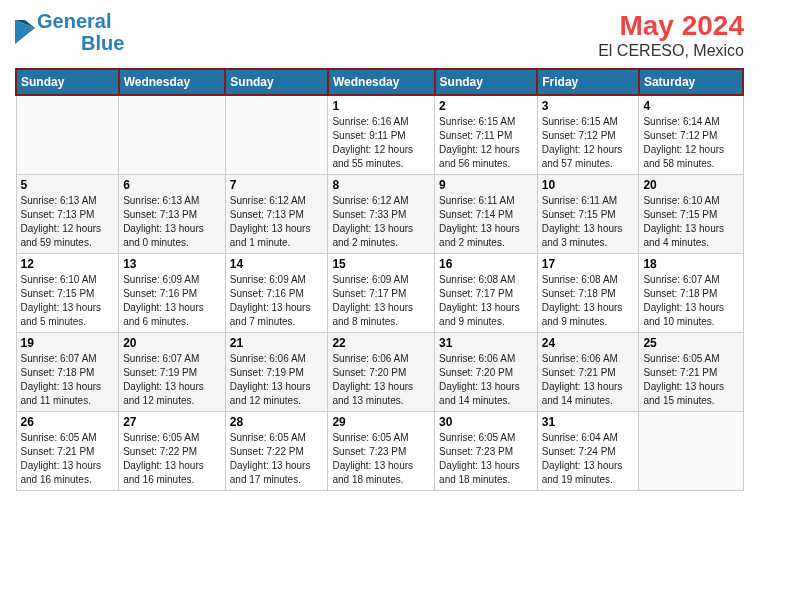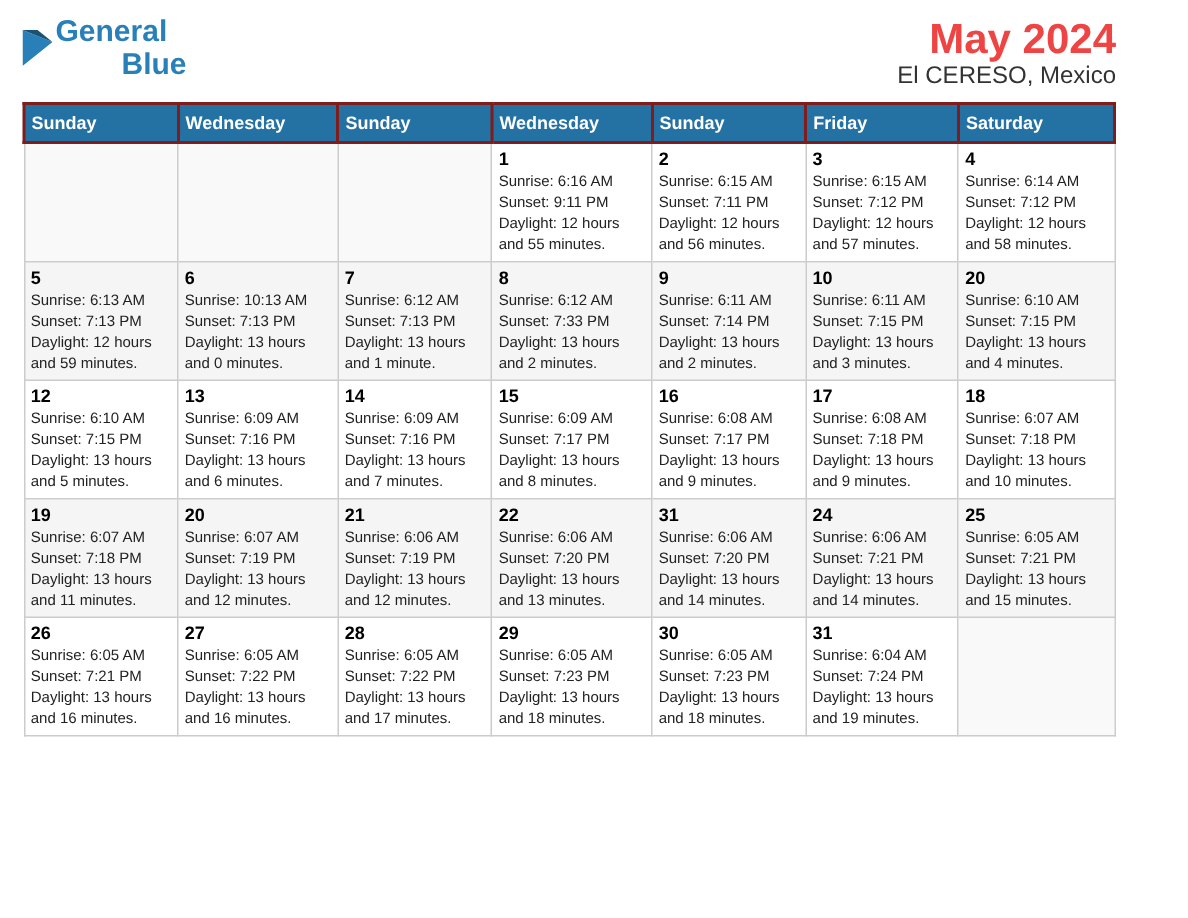--- a/index.html
+++ b/index.html
@@ -159,21 +159,21 @@
         <tr>
           <td>
             <span class="day-number">5</span>
             <div class="day-info">Sunrise: 6:13 AM
 Sunset: 7:13 PM
 Daylight: 12 hours
 and 59 minutes.</div>
           </td>
           <td>
             <span class="day-number">6</span>
-            <div class="day-info">Sunrise: 10:13 AM
+            <div class="day-info">Sunrise: 6:13 AM
 Sunset: 7:13 PM
 Daylight: 13 hours
 and 0 minutes.</div>
           </td>
           <td>
             <span class="day-number">7</span>
             <div class="day-info">Sunrise: 6:12 AM
 Sunset: 7:13 PM
 Daylight: 13 hours
 and 1 minute.</div>

